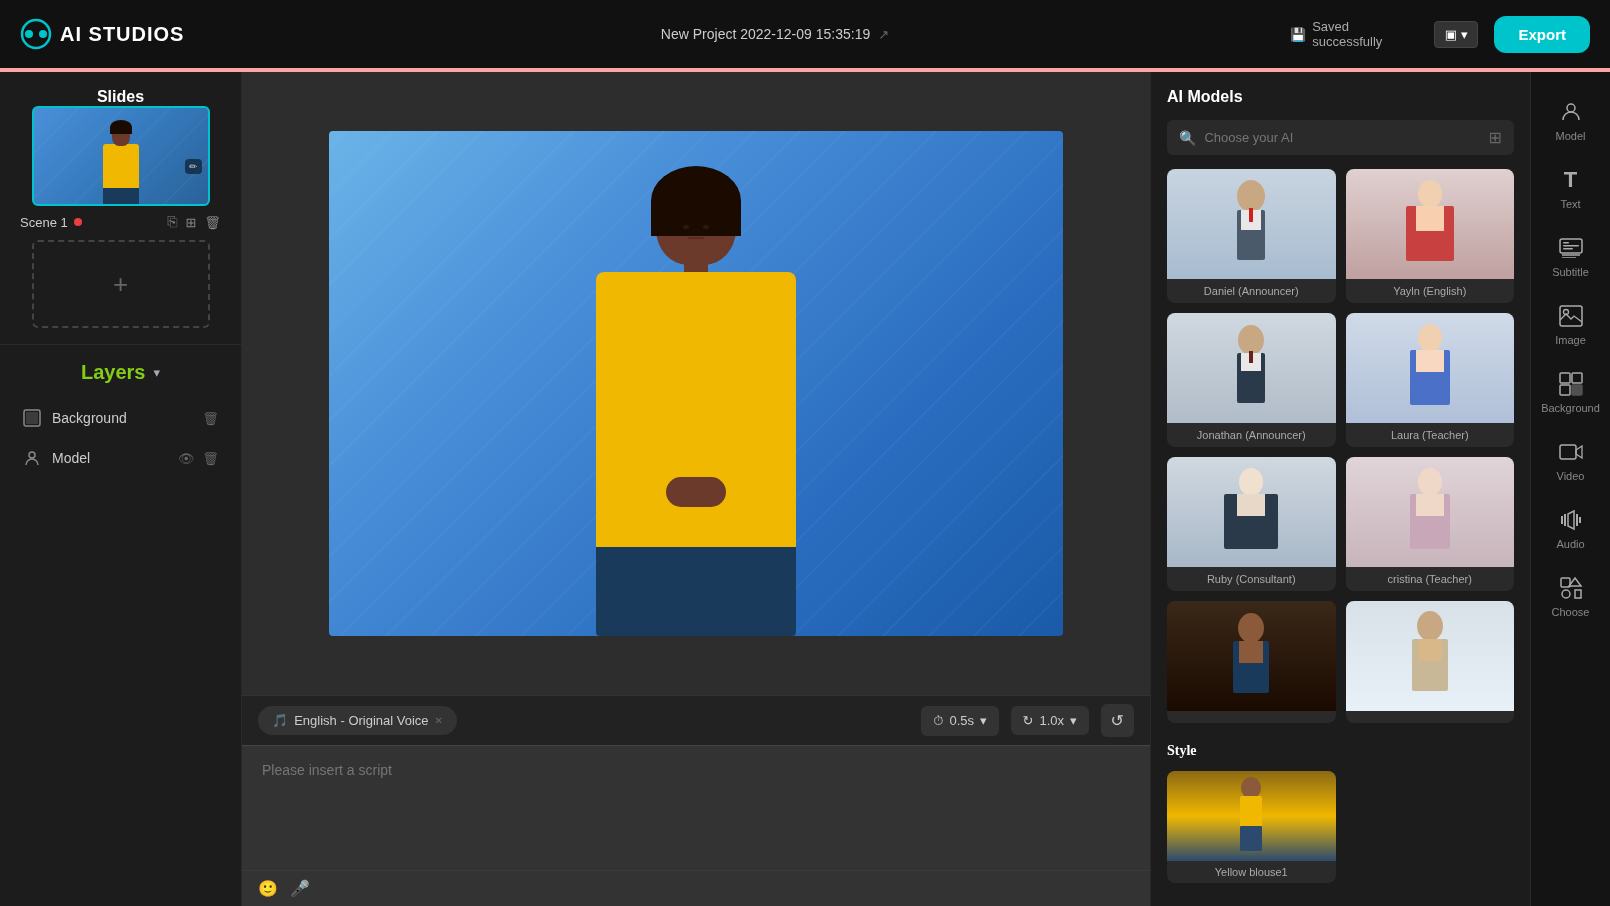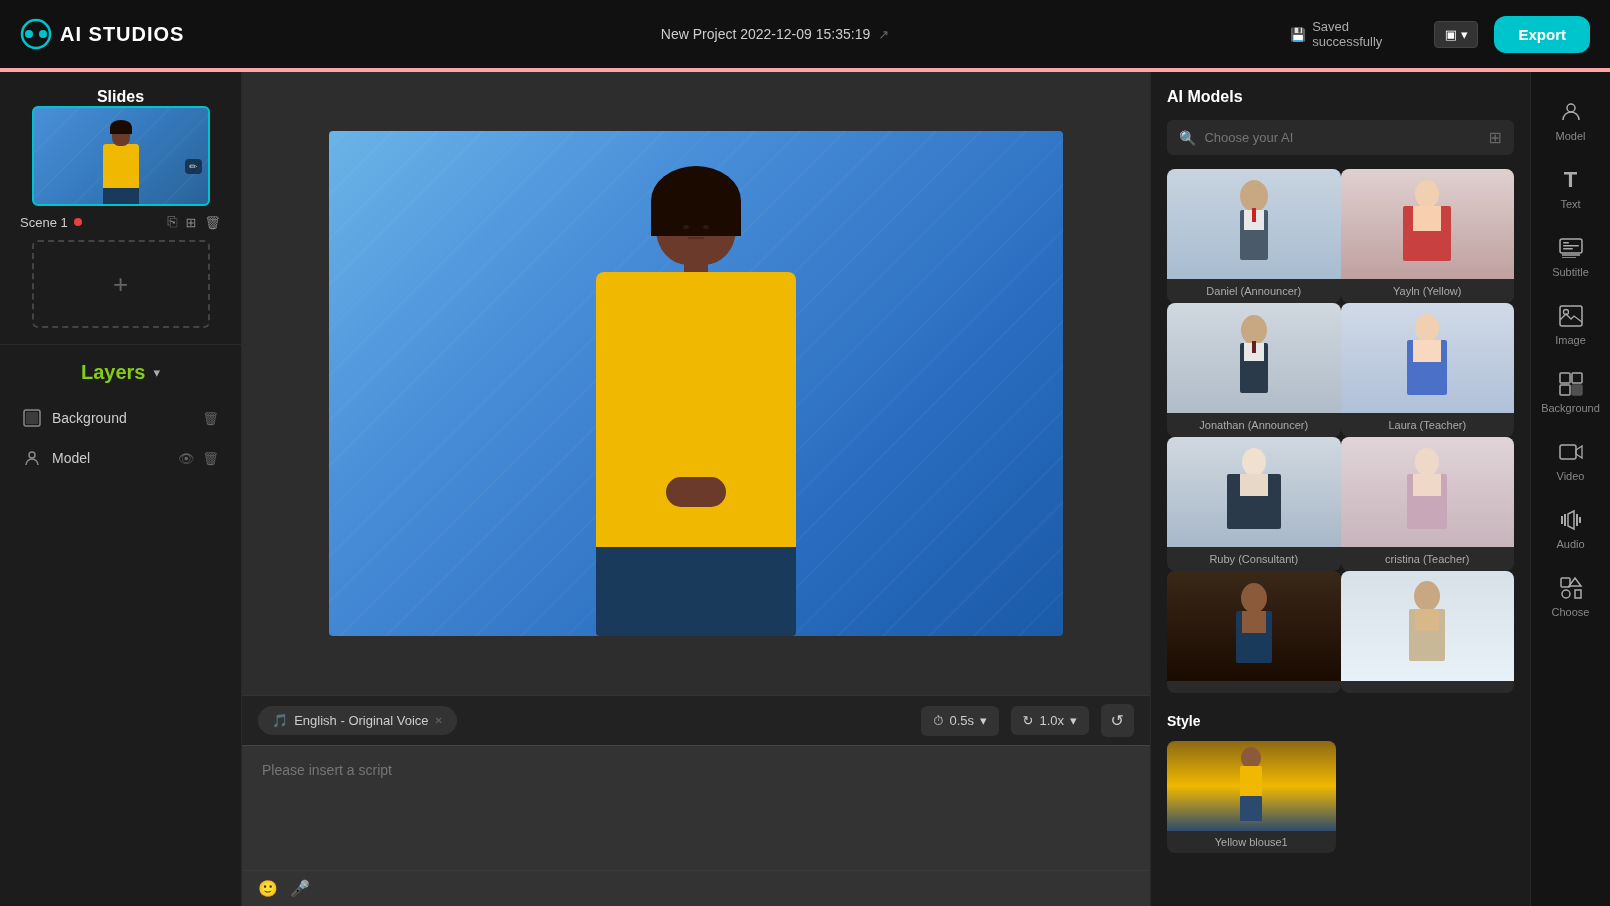--- a/index.html
+++ b/index.html
@@ -443,20 +443,21 @@
       outline: none;
       color: #ccc;
       font-size: 13px;
       flex: 1;
     }
     .filter-icon { color: #666; font-size: 16px; cursor: pointer; }
 
     .models-grid {
       display: grid;
       grid-template-columns: 1fr 1fr;
+      gap: 10px;
       margin-bottom: 20px;
     }
     .model-card {
       border-radius: 8px;
       overflow: hidden;
       background: #2a2a2a;
       cursor: pointer;
       position: relative;
     }
     .model-img {
@@ -473,20 +474,21 @@
       color: #aaa;
       text-align: center;
     }
 
     
     .style-section-title {
       font-size: 14px;
       font-weight: 600;
       color: #fff;
       margin-bottom: 12px;
+      font-family: Liberation Serif, serif;
     }
     .style-grid {
       display: grid;
       grid-template-columns: 1fr 1fr;
       gap: 10px;
     }
     .style-card {
       border-radius: 8px;
       overflow: hidden;
       background: #2a2a2a;
@@ -744,21 +746,21 @@
         </div>
 
         <div class="model-card">
           <div class="model-img" style="background: linear-gradient(to bottom, #e0d0d0 0%, #c0a0a0 100%);">
             <svg width="60" height="100" viewBox="0 0 60 100">
               <ellipse cx="30" cy="20" rx="12" ry="14" fill="#f0d0b0"></ellipse>
               <rect x="6" y="32" width="48" height="55" fill="#c84040" rx="2"></rect>
               <rect x="16" y="32" width="28" height="25" fill="#f8d0b0"></rect>
             </svg>
           </div>
-          <div class="model-label">Yayln (Yellow)</div>
+          <div class="model-label">Yayln (English)</div>
         </div>
 
         <div class="model-card">
           <div class="model-img" style="background: linear-gradient(to bottom, #d0d8e0 0%, #b0bcc8 100%);">
             <svg width="60" height="100" viewBox="0 0 60 100">
               <ellipse cx="30" cy="22" rx="13" ry="15" fill="#c8a882"></ellipse>
               <rect x="16" y="35" width="28" height="50" fill="#2a3a4a" rx="2"></rect>
               <rect x="20" y="35" width="20" height="18" fill="#e8e8e8"></rect>
               <rect x="28" y="33" width="4" height="12" fill="#662222"></rect>
             </svg>

